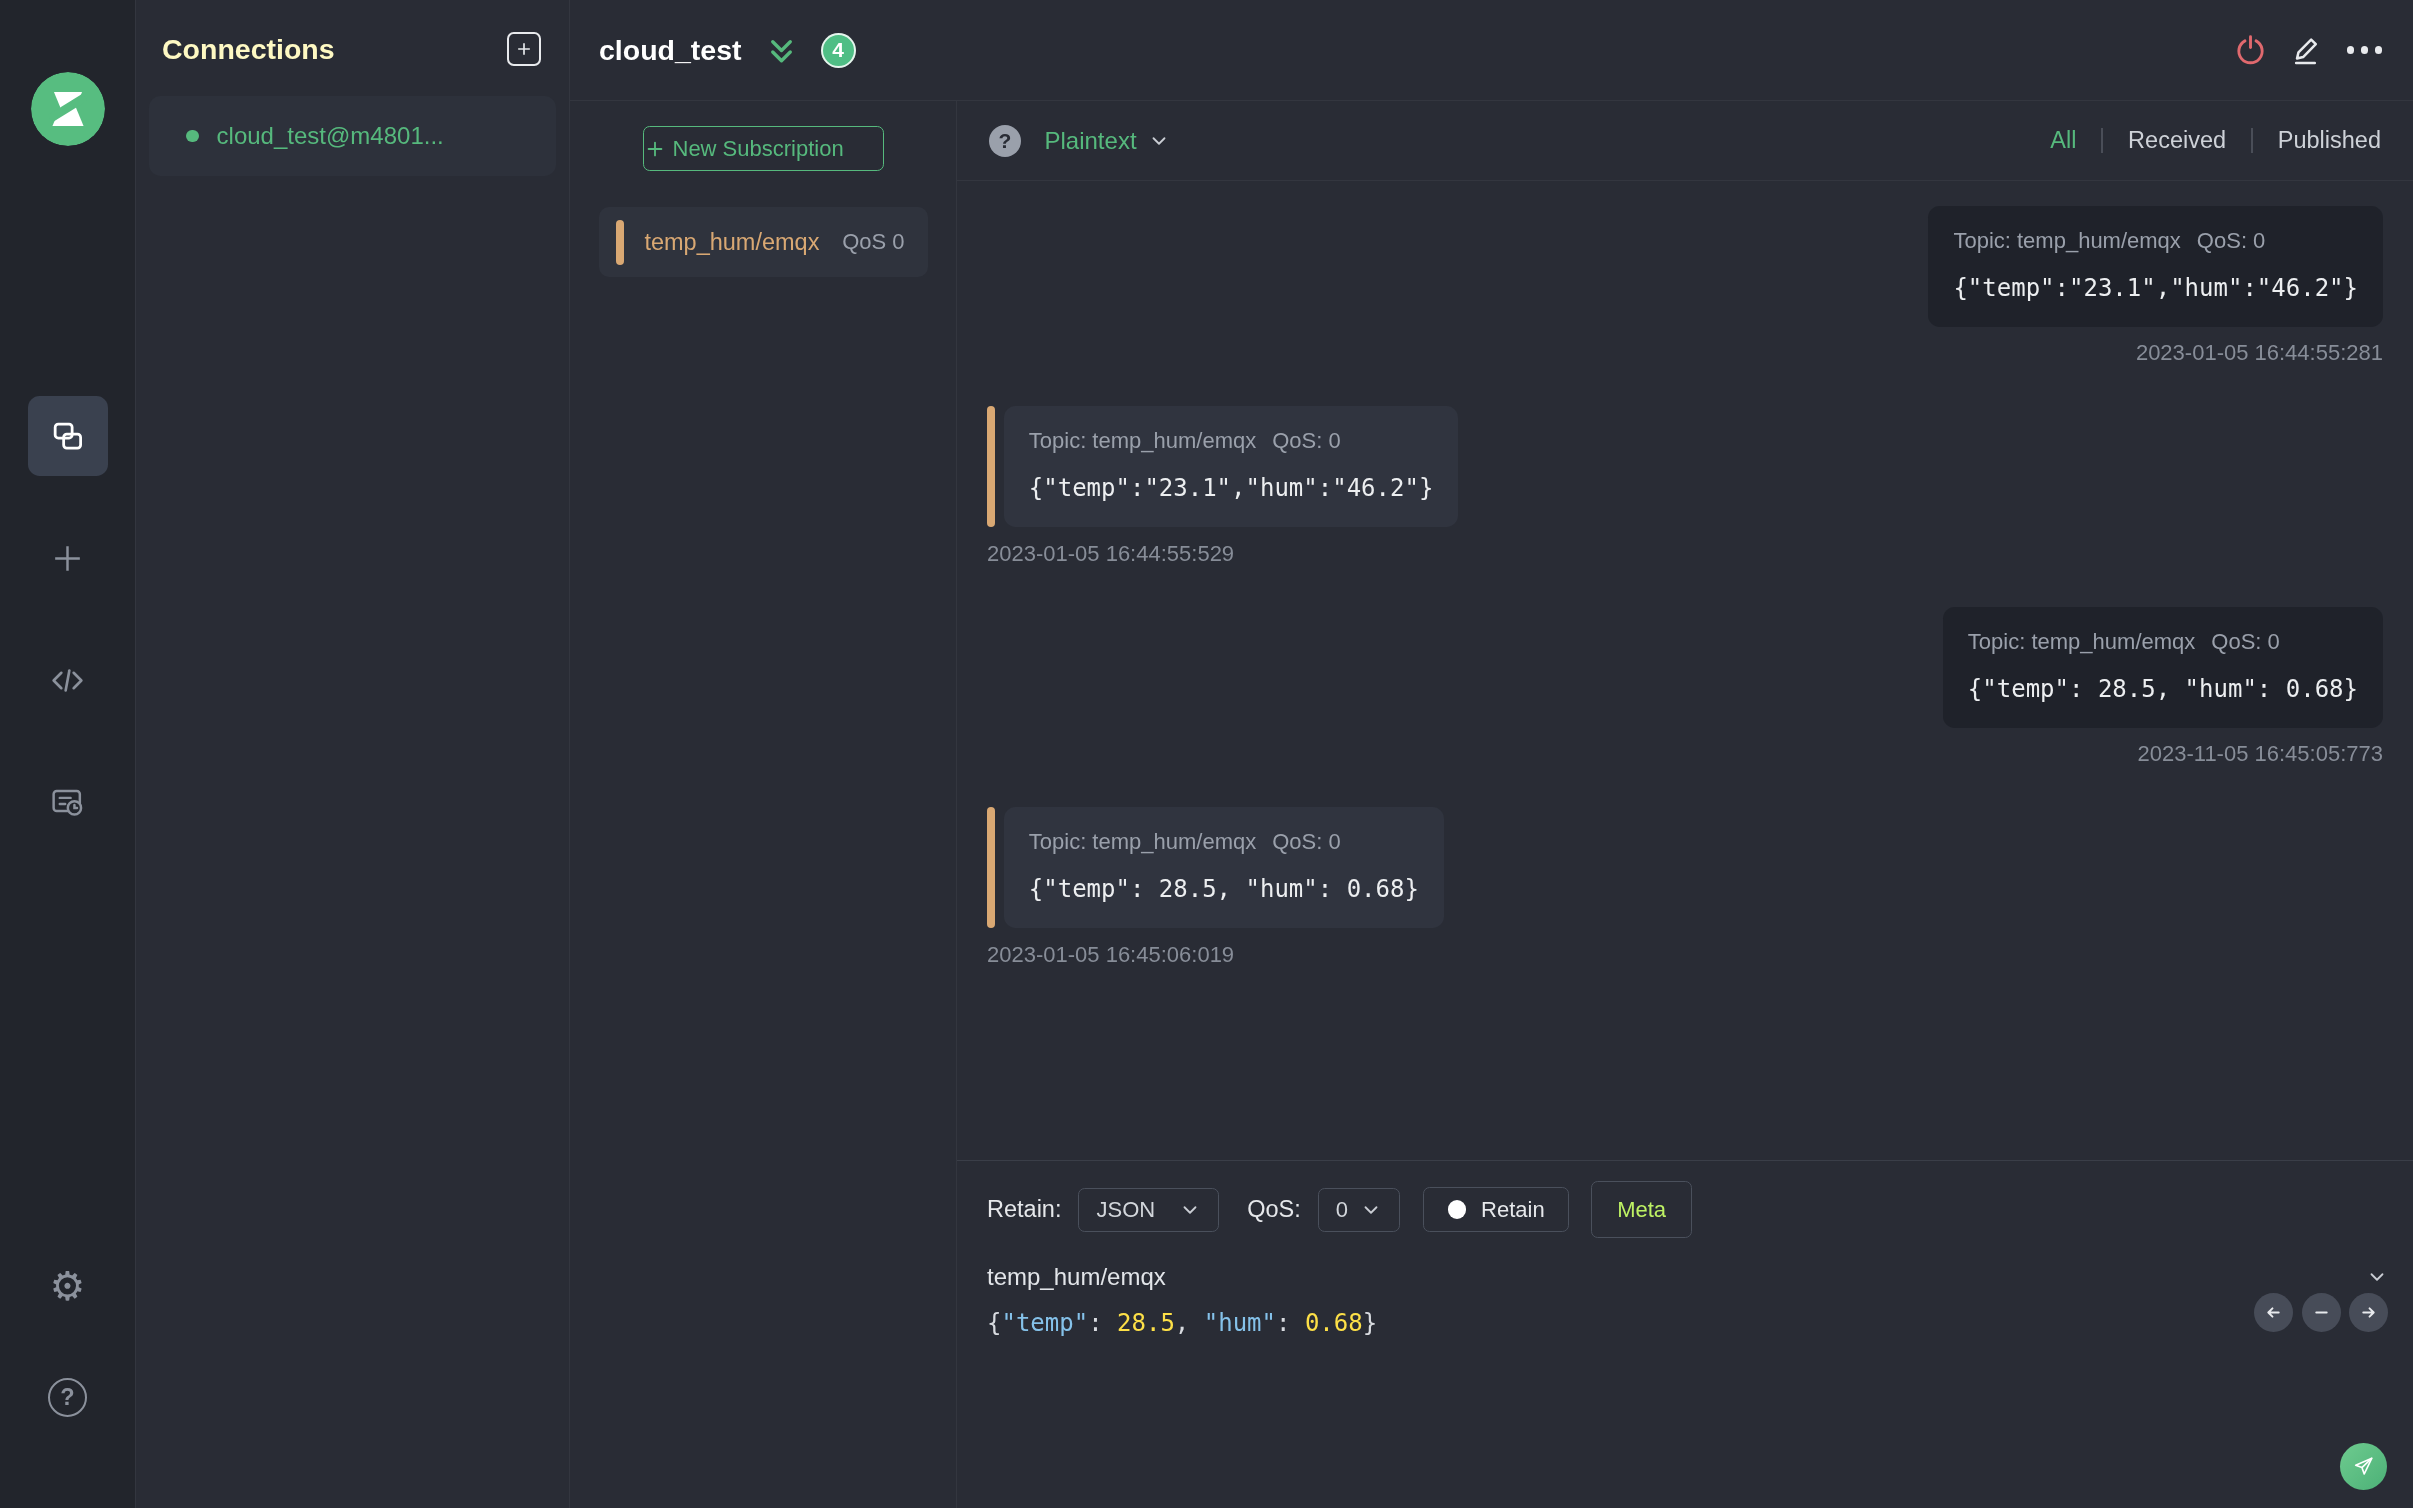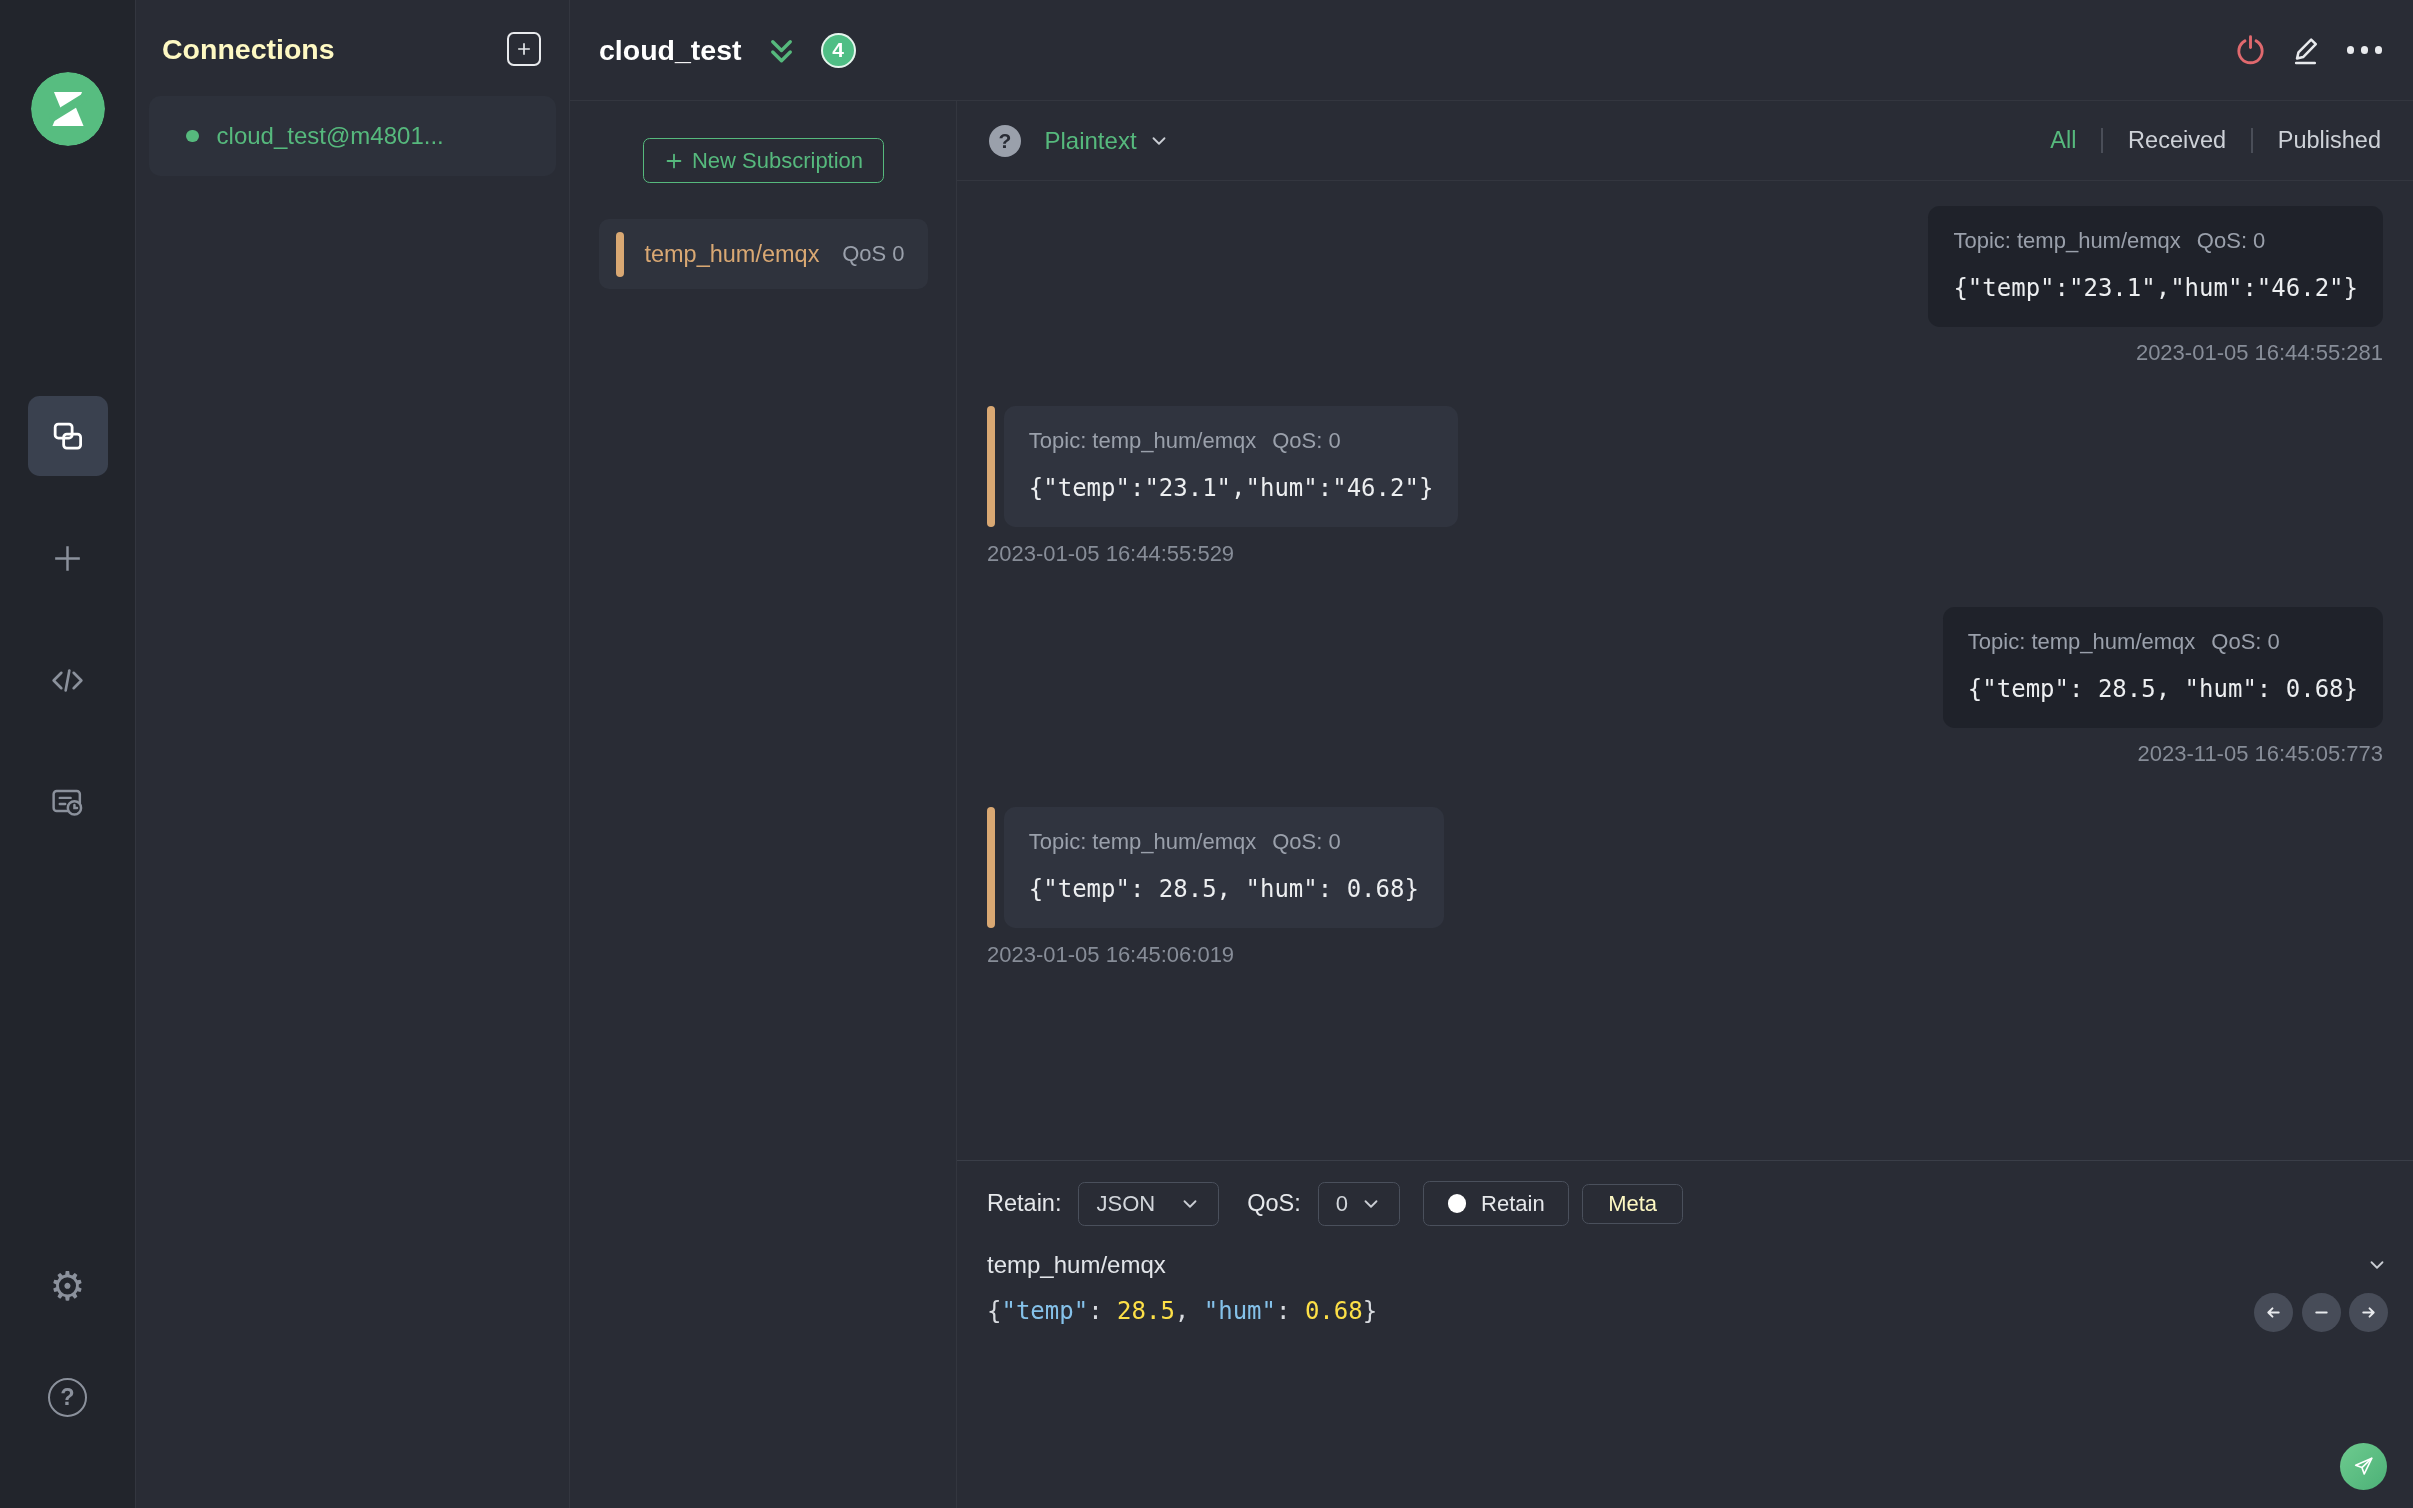--- a/index.html
+++ b/index.html
@@ -52,23 +52,23 @@
   .hact { width:37px; height:37px; display:flex; align-items:center; justify-content:center;
           cursor:pointer; }
   .hact svg { width:35px; height:35px; }
   .dots { display:flex; gap:6.7px; }
   .dots i { width:7.5px; height:7.5px; border-radius:50%; background:#e8eaed; }
 
   .content { flex:1; display:flex; min-height:0; }
 
   
   .subs-col { width:387px; border-right:0.8px solid #33363f; flex-shrink:0; padding-top:21px; }
-  .new-sub-btn { width:241px; height:45px; margin:16px auto; border:1.3px solid #56b97d;
+  .new-sub-btn { width:241px; height:45px; margin:4px auto; border:1.3px solid #56b97d;
                  border-radius:6.7px; color:#56b97d; font-size:22px; display:flex;
-                 align-items:center; justify-content:center; gap:7px; cursor:pointer; }
+                 align-items:center; justify-content:flex-start; gap:7px; cursor:pointer; }
   .new-sub-btn svg { width:22px; height:22px; }
   .sub-item { margin:36px 28px 0 29px; height:70px; background:#2f333d; border-radius:10px;
               display:flex; align-items:center; padding:0 23.5px 0 17px; cursor:pointer; }
   .sub-bar { width:8.4px; height:45px; border-radius:4.2px; background:#d9a873; flex-shrink:0; }
   .sub-topic { margin-left:20px; font-size:23.5px; color:#d9a873; }
   .sub-qos { margin-left:auto; font-size:22px; color:#9aa0ab; }
 
   
   .msg-col { flex:1; display:flex; flex-direction:column; min-width:0; }
   .msg-toolbar { height:80px; border-bottom:0.8px solid #33363f; display:flex;
@@ -106,23 +106,23 @@
   .selectbox { display:flex; align-items:center; border:0.8px solid #4a505c; border-radius:6.7px;
                height:44px; padding:0 17px; margin-left:17px; cursor:pointer; }
   .selectbox .sel-val { font-size:22px; color:#d2d6db; }
   .selectbox .caret { margin-left:23.5px; }
   .selectbox.small .caret { margin-left:11.7px; }
   .qos-label { margin-left:28.5px; }
   .retain-btn { margin-left:23.5px; height:45px; border:0.8px solid #4a505c; border-radius:6.7px;
                 display:flex; align-items:center; gap:15px; padding:0 23.5px; cursor:pointer; }
   .retain-dot { width:18.4px; height:18.4px; border-radius:50%; background:#ffffff; }
   .retain-label { font-size:22px; color:#e6e8eb; }
-  .meta-btn { margin-left:13px; height:40px; border:0.8px solid #4a505c; border-radius:6.7px;
+  .meta-btn { margin-left:22px; height:57px; border:0.8px solid #4a505c; border-radius:6.7px;
               display:flex; align-items:center; padding:0 25px; font-size:22px;
-              color:#fef9c3; cursor:pointer; }
+              color:#bef264; cursor:pointer; }
   .topic-row { margin-top:25px; display:flex; align-items:center; justify-content:space-between;
                padding:0 25px 0 30px; }
   .topic-input { font-size:24px; color:#e2e5e9; }
   .editor { margin-top:18.4px; padding-left:30px; font-family:"DejaVu Sans Mono", monospace;
             font-size:24px; }
   .editor span { white-space:pre; }
   .tok-key { color:#85c2ea; }
   .tok-num { color:#fde047; }
   .tok-punct { color:#d8dbe0; }
   .history-nav { position:absolute; right:25px; top:132px; display:flex; gap:8.4px; }

